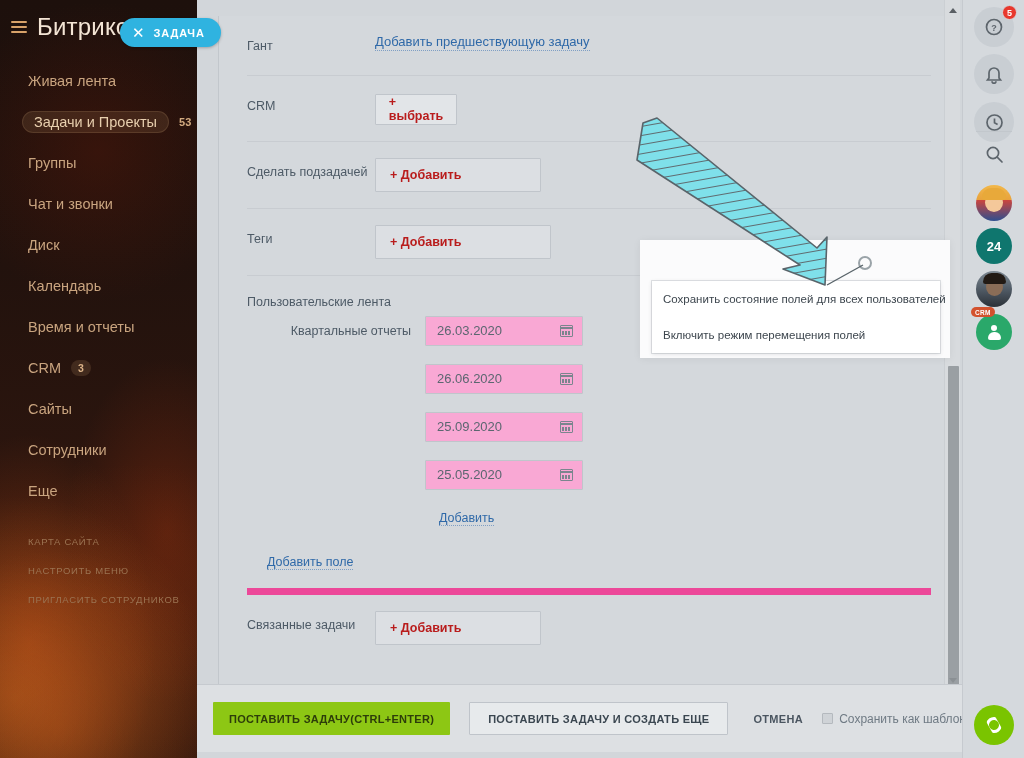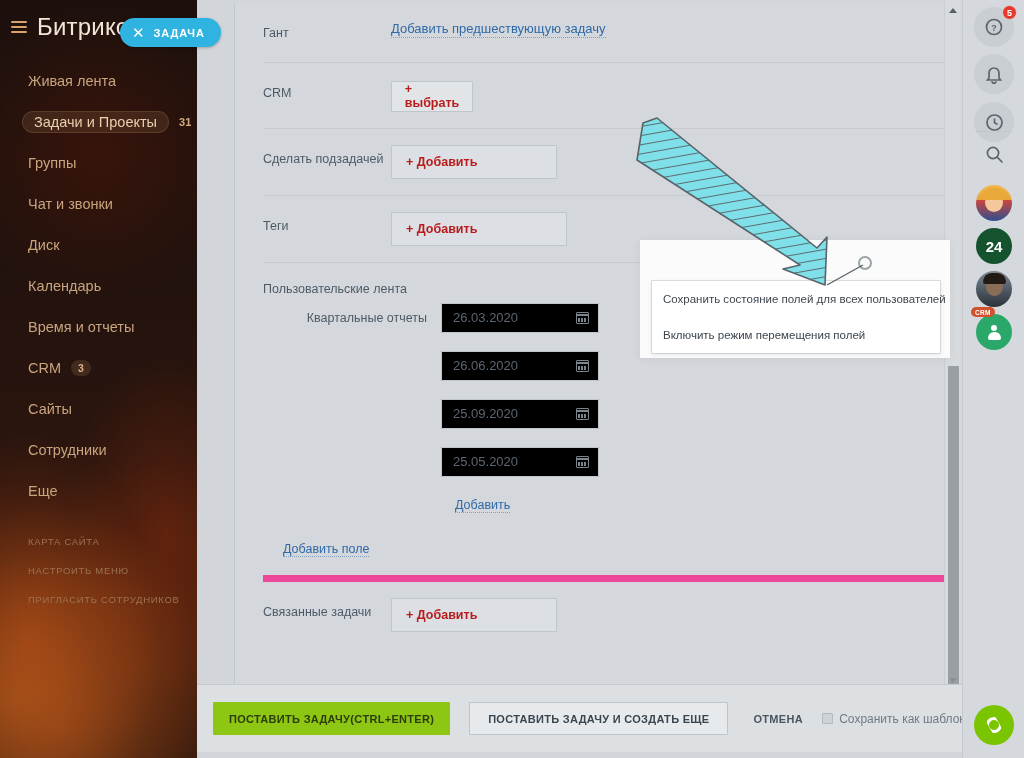--- a/index.html
+++ b/index.html
@@ -74,26 +74,25 @@
     color: #9b7352; font-size: 9.5px; letter-spacing: .7px; cursor: pointer;
     text-transform: uppercase;
   }
 
   
   .main {
     position: absolute; left: 197px; top: 0; width: 827px; height: 758px;
     background: #d2d6da;
   }
   .content-panel {
-    position: absolute; left: 21px; top: 3px; width: 742px; height: 690px;
+    position: absolute; left: 21px; top: 16px; width: 742px; height: 690px;
     background: #d4d8dc;
     border-left: 1px solid #c2c7cc;
     border-right: 1px solid #c2c7cc;
     overflow: hidden;
-    margin-left: 16px;
   }
   .panel-inner { padding: 0 28px 0 28px; }
 
   .row {
     display: flex; align-items: flex-start;
     border-bottom: 1px solid #c8ccd1;
     padding: 16px 0;
     min-height: 60px;
   }
   .row-label {
@@ -127,21 +126,21 @@
   .uf-head .row-label { padding-top: 0; }
 
   .uf-rows { padding-bottom: 10px; }
   .uf-row { display: flex; align-items: center; margin-bottom: 18px; }
   .uf-row-label {
     width: 178px; flex: none; text-align: right; padding-right: 14px;
     color: #4d5a66; font-size: 12.5px;
   }
   .date-input {
     position: relative; width: 158px; height: 30px;
-    background: #000000; border: 1px solid #c0c5cb; border-radius: 1px;
+    background: #f9a8d4; border: 1px solid #c0c5cb; border-radius: 1px;
     display: flex; align-items: center; padding-left: 11px;
     color: #5b6670; font-size: 13px;
   }
   .cal-icon {
     position: absolute; right: 9px; top: 50%; transform: translateY(-50%);
     width: 13px; height: 12px; border: 1.5px solid #7b858e; border-radius: 1px;
   }
   .cal-icon::before {
     content: ""; position: absolute; left: -1px; right: -1px; top: 1px;
     height: 2px; background: #7b858e;
@@ -238,22 +237,22 @@
   .avatar { width: 36px; height: 36px; border-radius: 50%; overflow: hidden; position: relative; }
   .av-woman { background: linear-gradient(180deg,#f2b84a 0%,#e8a23c 42%,#c9453f 43%,#2f4f8f 100%); }
   .av-woman::before {
     content:""; position:absolute; left:9px; top:8px; width:18px; height:19px;
     border-radius:50%; background:#f4c89a;
   }
   .av-woman::after {
     content:""; position:absolute; left:6px; top:3px; width:24px; height:12px;
     border-radius:12px 12px 4px 4px; background:#e8a93a;
   }
-  .av-24 { background: #14532d; display:flex; align-items:center; justify-content:center;
-    color:#fff; font-size:15px; font-weight:bold; }
+  .av-24 { background: #0f766e; display:flex; align-items:center; justify-content:center;
+    color:#fff; font-size:13px; font-weight:bold; }
   .av-man { background: linear-gradient(180deg,#7f8a93 0%,#55606b 45%,#2b3138 100%); }
   .av-man::before {
     content:""; position:absolute; left:10px; top:7px; width:17px; height:18px;
     border-radius:50%; background:#8a6d57;
   }
   .av-man::after {
     content:""; position:absolute; left:7px; top:2px; width:23px; height:11px;
     border-radius:11px 11px 3px 3px; background:#221a14;
   }
   .av-green { background:#2aa86a; display:flex; align-items:center; justify-content:center; }
@@ -322,21 +321,21 @@
       </div>
       <div class="logo-text">Битрикс 24</div>
     </div>
 
     <div class="sb-nav">
       <div class="sb-item">
         <span class="txt">Живая лента</span>
       </div>
       <div class="sb-item active">
         <span class="txt">Задачи и Проекты</span>
-        <span class="sb-badge">31</span>
+        <span class="sb-badge">53</span>
       </div>
       <div class="sb-item">
         <span class="txt">Группы</span>
       </div>
       <div class="sb-item">
         <span class="txt">Чат и звонки</span>
       </div>
       <div class="sb-item">
         <span class="txt">Диск</span>
       </div>

